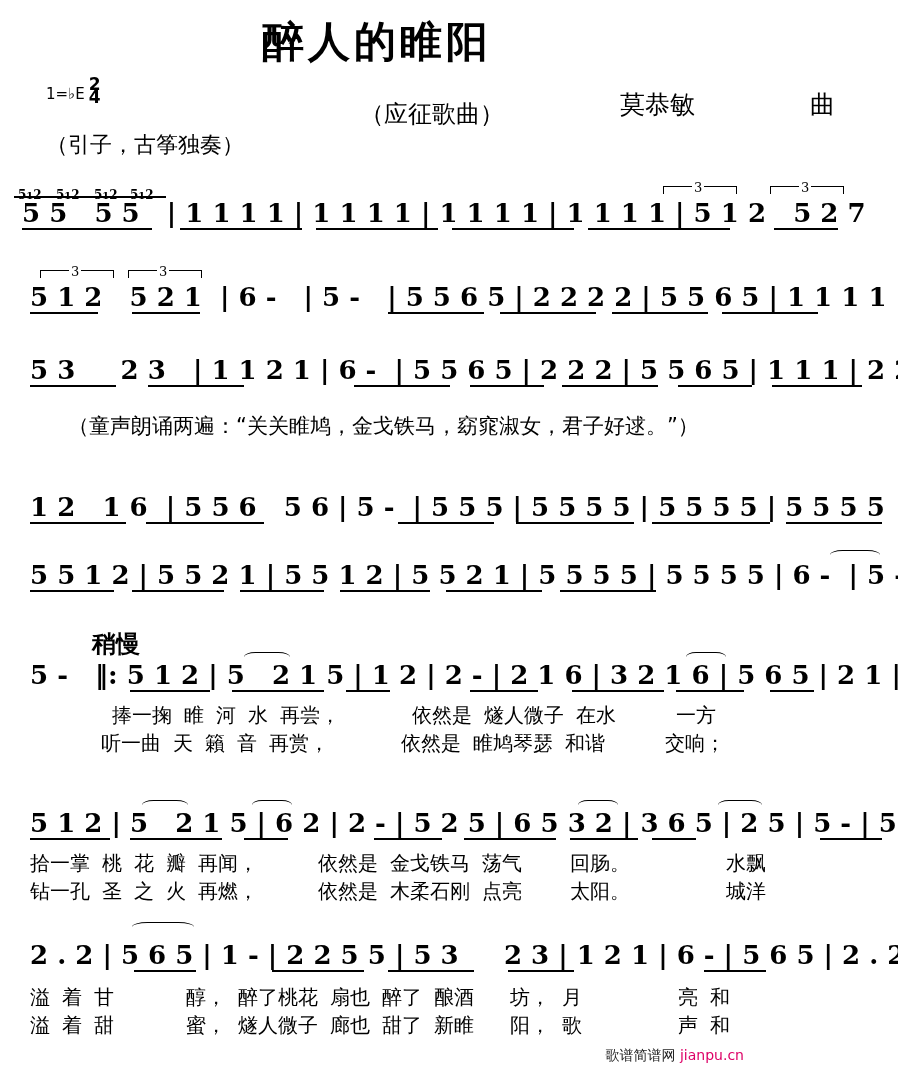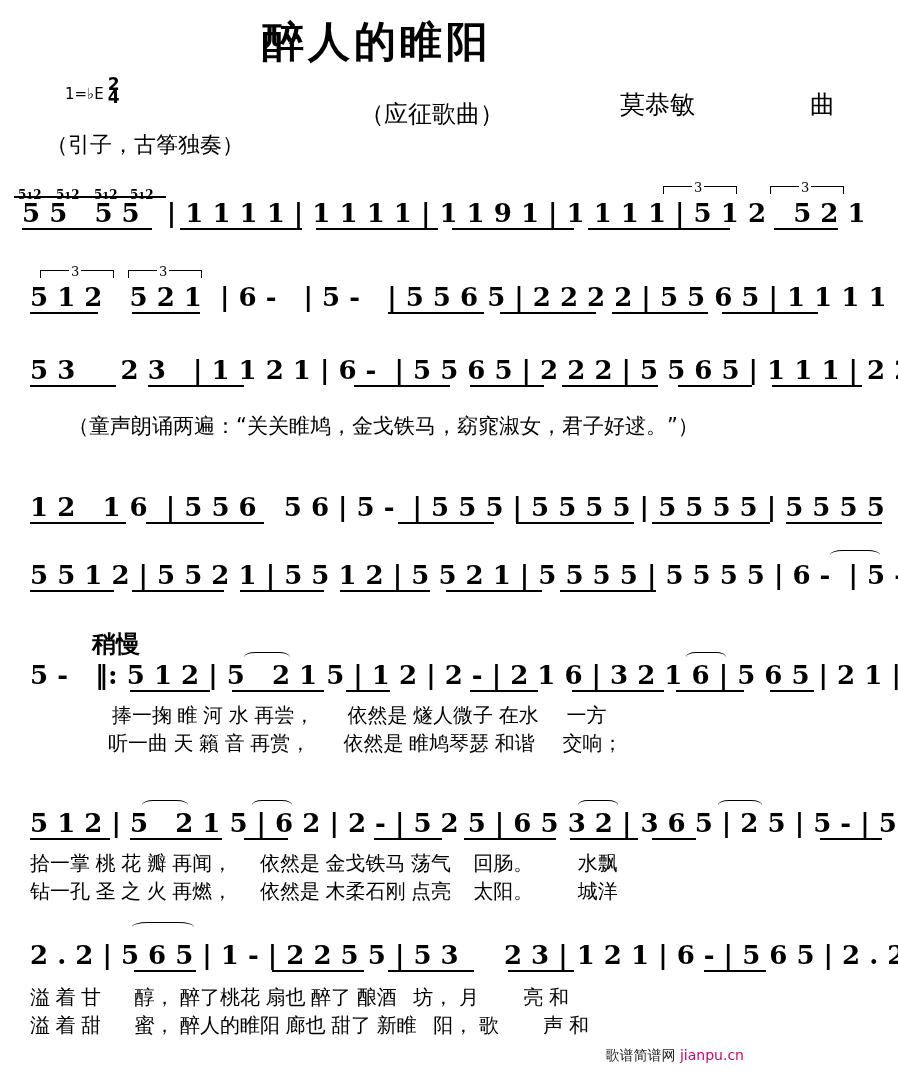--- a/index.html
+++ b/index.html
@@ -29,21 +29,21 @@
   }
   .credits {
     position:absolute; left:620px; top:85px;
     font-family:"DejaVu Sans", sans-serif;
     font-size:25px;
     line-height:40px;
   }
   .credits .row { display:flex; width:215px; justify-content:space-between; }
 
   .keysig {
-    position:absolute; left:65px; top:74px;
+    position:absolute; left:46px; top:74px;
     font-family:"DejaVu Sans", sans-serif;
     font-size:15px;
   }
   .keysig .meter {
     display:inline-block;
     position:relative;
     top:4px;
     margin-left:4px;
     font-size:17px;
     line-height:13px;
@@ -62,21 +62,21 @@
   .notes {
     position:absolute;
     font-family:"DejaVu Serif", serif;
     font-weight:bold;
     font-size:26px;
     white-space:pre;
     letter-spacing:0px;
   }
   .lyricline {
     position:absolute;
-    font-family:Liberation Sans, sans-serif;
+    font-family:Liberation Mono, monospace;
     font-size:20px;
     white-space:pre;
   }
   .tempo {
     position:absolute;
     font-family:"DejaVu Sans", sans-serif;
     font-size:24px;
     font-weight:bold;
   }
   .recite {
@@ -131,21 +131,21 @@
   <div class="beam" style="left:14px; top:196px; width:38px;"></div>
   <div class="beam" style="left:52px; top:196px; width:38px;"></div>
   <div class="beam" style="left:90px; top:196px; width:38px;"></div>
   <div class="beam" style="left:128px; top:196px; width:38px;"></div>
 
   <div class="tripbr" style="left:663px; top:186px; width:72px;"></div>
   <div class="trip3" style="left:692px; top:180px;">3</div>
   <div class="tripbr" style="left:770px; top:186px; width:72px;"></div>
   <div class="trip3" style="left:799px; top:180px;">3</div>
 
-  <div class="notes" style="left:22px; top:198px;">5 5   5 5   | 1 1 1 1 | 1 1 1 1 | 1 1 9 1 | 1 1 1 1 | 5 1 2   5 2 1</div>
+  <div class="notes" style="left:22px; top:198px;">5 5   5 5   | 1 1 1 1 | 1 1 1 1 | 1 1 1 1 | 1 1 1 1 | 5 1 2   5 2 7</div>
   <div class="beam" style="left:22px; top:228px; width:130px;"></div>
   <div class="beam" style="left:180px; top:228px; width:122px;"></div>
   <div class="beam" style="left:316px; top:228px; width:122px;"></div>
   <div class="beam" style="left:452px; top:228px; width:122px;"></div>
   <div class="beam" style="left:588px; top:228px; width:122px;"></div>
   <div class="beam" style="left:666px; top:228px; width:64px;"></div>
   <div class="beam" style="left:774px; top:228px; width:64px;"></div>
 
   <div class="tripbr" style="left:40px; top:270px; width:72px;"></div>
   <div class="trip3" style="left:69px; top:264px;">3</div>
@@ -194,21 +194,21 @@
   <div class="beam" style="left:232px; top:690px; width:92px;"></div>
   <div class="tie" style="left:244px; top:652px; width:46px;"></div>
   <div class="beam" style="left:346px; top:690px; width:44px;"></div>
   <div class="beam" style="left:470px; top:690px; width:68px;"></div>
   <div class="beam" style="left:572px; top:690px; width:92px;"></div>
   <div class="beam" style="left:676px; top:690px; width:68px;"></div>
   <div class="tie" style="left:686px; top:652px; width:40px;"></div>
   <div class="beam" style="left:770px; top:690px; width:44px;"></div>
 
   <div class="lyricline" style="left:112px; top:702px;">捧一掬 睢 河 水 再尝，      依然是 燧人微子 在水     一方</div>
-  <div class="lyricline" style="left:108px; top:730px;">听一曲 天 籟 音 再赏，      依然是 睢鸠琴瑟 和谐     交响；</div>
+  <div class="lyricline" style="left:101px; top:730px;">听一曲 天 籟 音 再赏，      依然是 睢鸠琴瑟 和谐     交响；</div>
 
   <div class="notes" style="left:30px; top:808px;">5 1 2 | 5   2 1 5 | 6 2 | 2 - | 5 2 5 | 6 5 3 2 | 3 6 5 | 2 5 | 5 - | 5 6 5</div>
   <div class="beam" style="left:30px; top:838px; width:80px;"></div>
   <div class="beam" style="left:130px; top:838px; width:92px;"></div>
   <div class="tie" style="left:142px; top:800px; width:46px;"></div>
   <div class="beam" style="left:244px; top:838px; width:44px;"></div>
   <div class="tie" style="left:252px; top:800px; width:40px;"></div>
   <div class="beam" style="left:374px; top:838px; width:68px;"></div>
   <div class="beam" style="left:464px; top:838px; width:92px;"></div>
   <div class="beam" style="left:570px; top:838px; width:68px;"></div>
@@ -222,20 +222,20 @@
 
   <div class="tie" style="left:132px; top:922px; width:62px;"></div>
   <div class="notes" style="left:30px; top:940px;">2 . 2 | 5 6 5 | 1 - | 2 2 5 5 | 5 3     2 3 | 1 2 1 | 6 - | 5 6 5 | 2 . 2</div>
   <div class="beam" style="left:134px; top:970px; width:62px;"></div>
   <div class="beam" style="left:272px; top:970px; width:92px;"></div>
   <div class="beam" style="left:388px; top:970px; width:86px;"></div>
   <div class="beam" style="left:508px; top:970px; width:66px;"></div>
   <div class="beam" style="left:704px; top:970px; width:62px;"></div>
 
   <div class="lyricline" style="left:30px; top:984px;">溢 着 甘      醇， 醉了桃花 扇也 醉了 酿酒   坊， 月        亮 和</div>
-  <div class="lyricline" style="left:30px; top:1012px;">溢 着 甜      蜜， 醉人的睢阳 廊也 甜了 新睢   阳， 歌        声 和</div>
+  <div class="lyricline" style="left:30px; top:1012px;">溢 着 甜      蜜， 燧人微子 廊也 甜了 新睢   阳， 歌        声 和</div>
 
   <div class="footer">
     <span class="cn">歌谱简谱网</span>
     <span class="en">jianpu.cn</span>
   </div>
 
 </div>
 
 </body></html>

